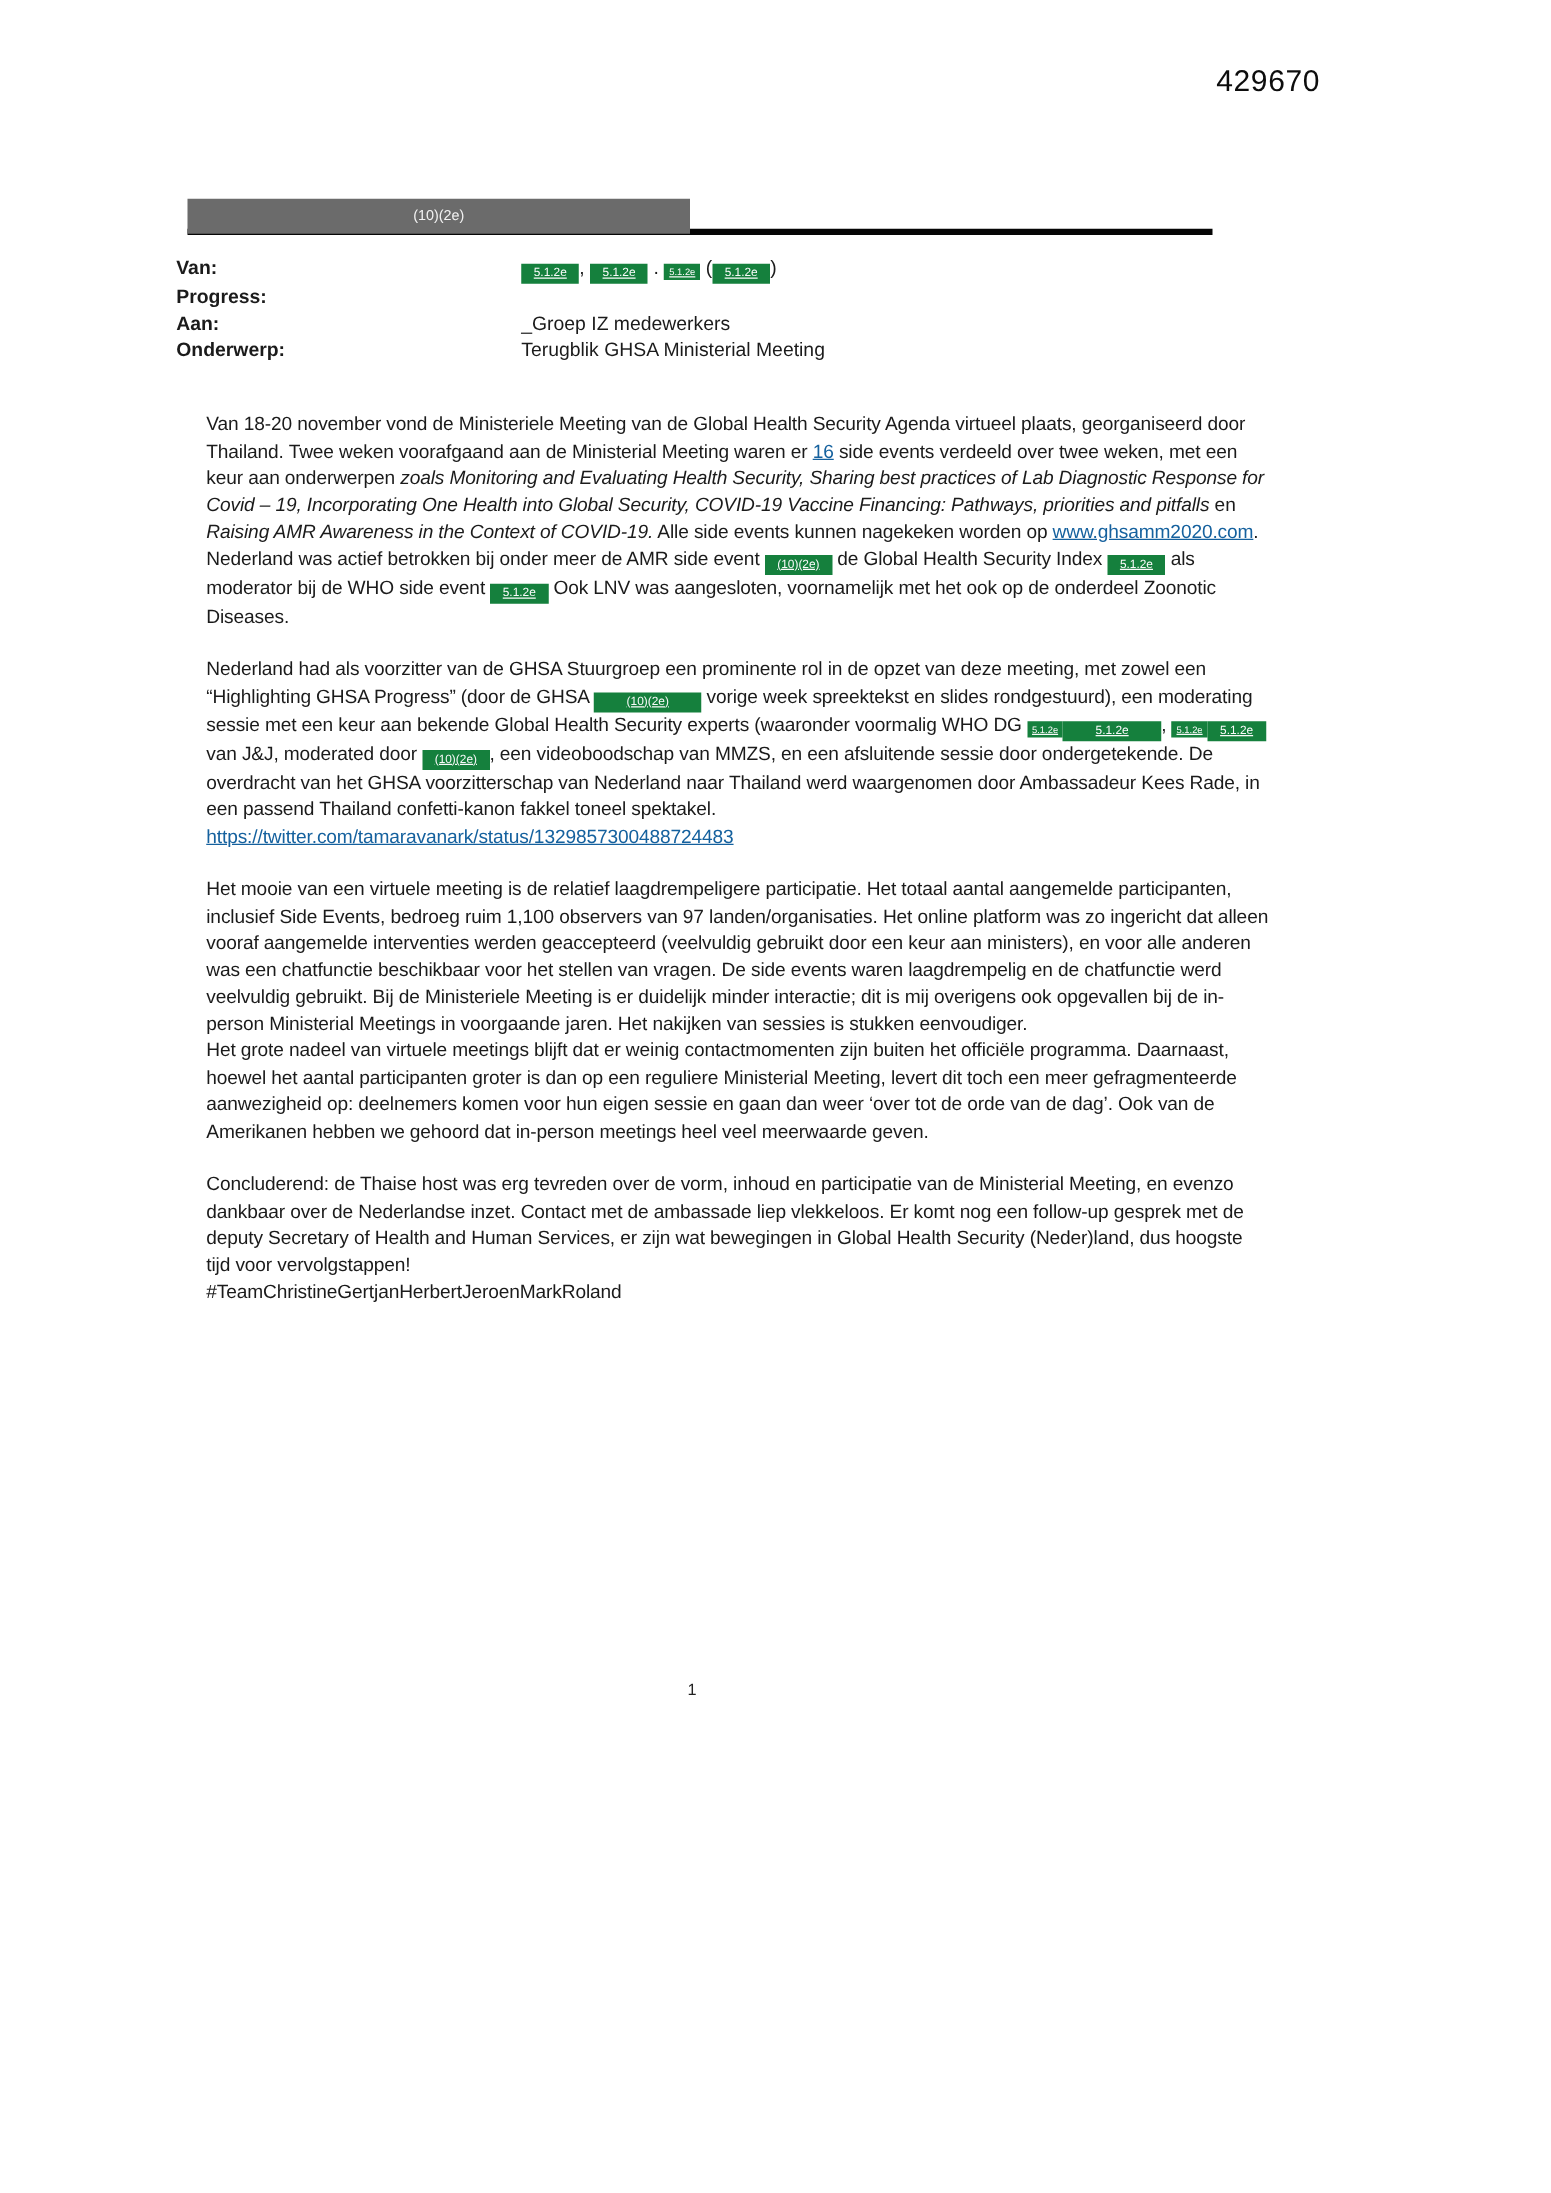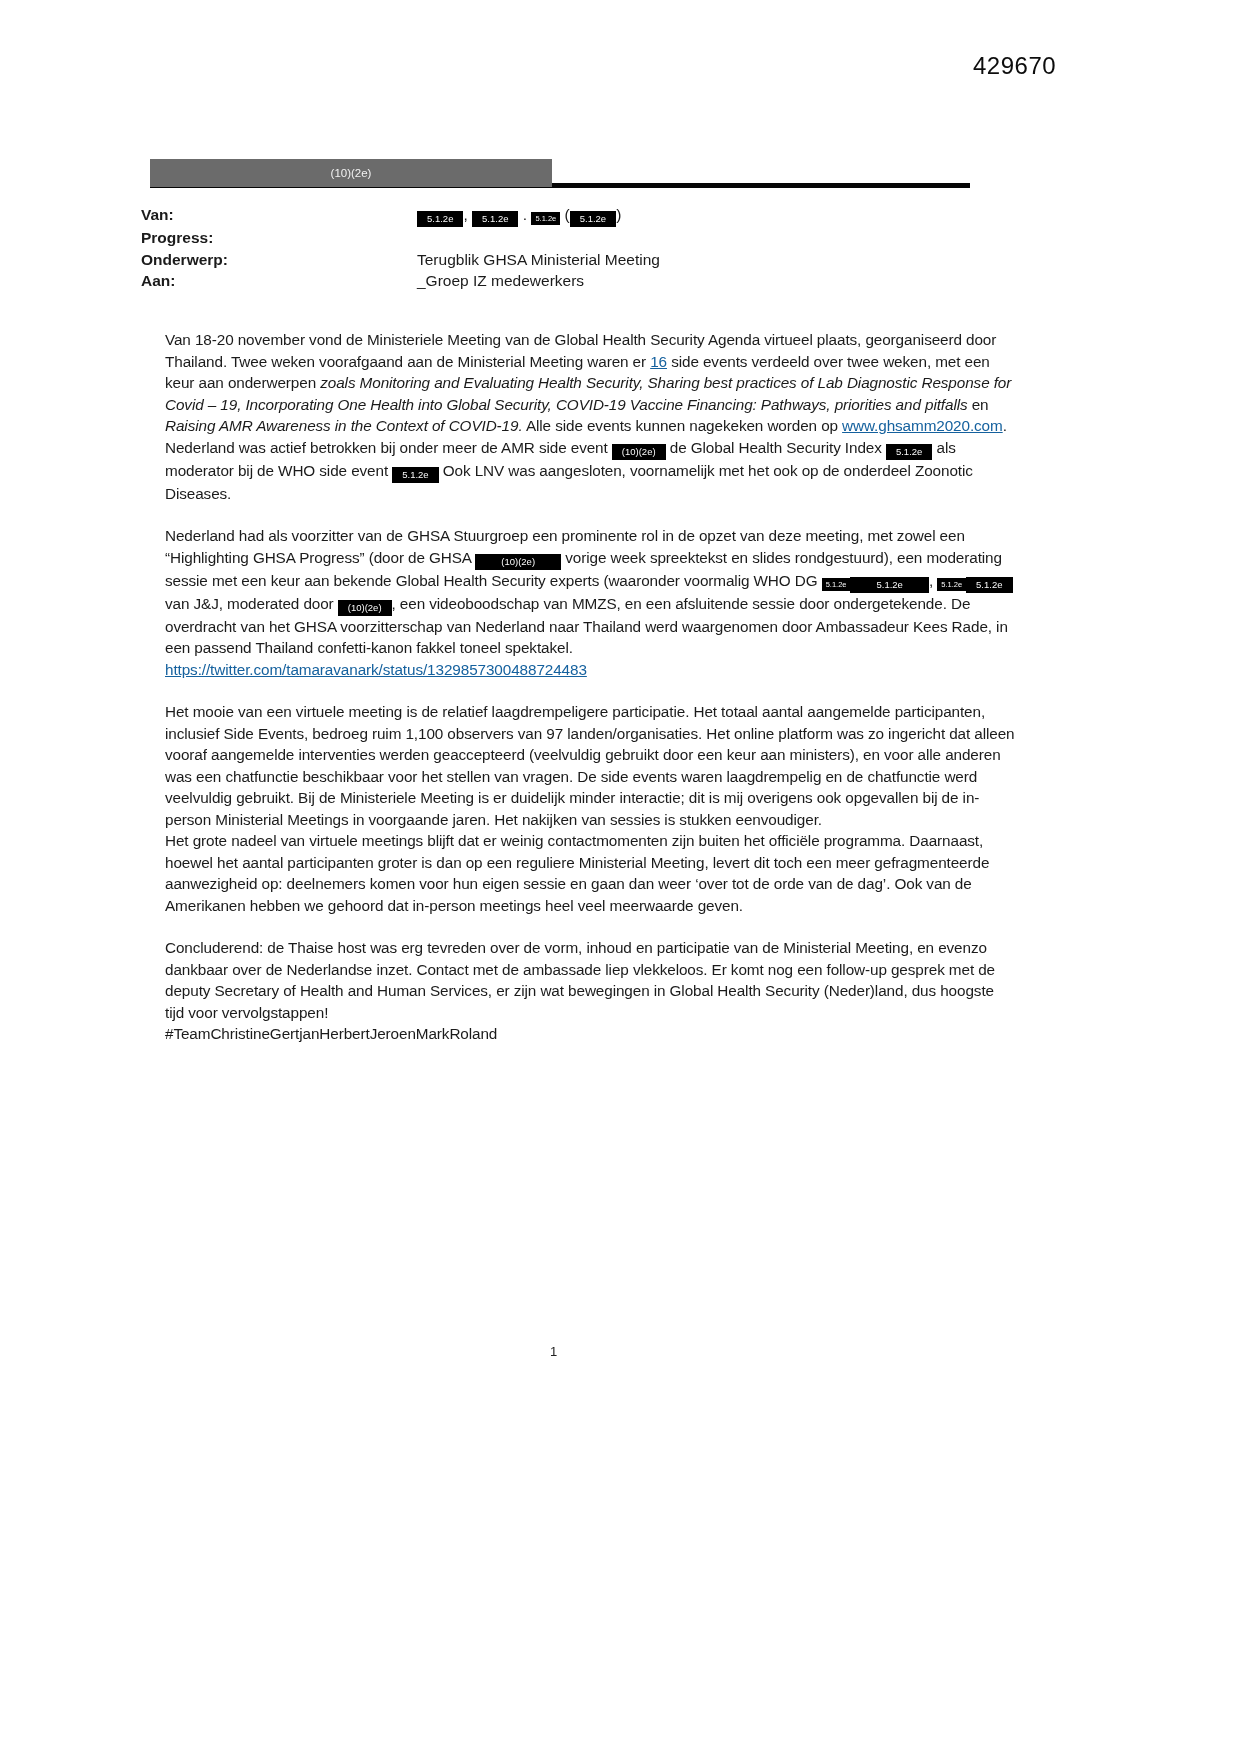--- a/index.html
+++ b/index.html
@@ -29,23 +29,23 @@
   .body-text {
     position:absolute; top:329px; left:141px; width:850px;
     font-size:15.3px; line-height:21.5px; letter-spacing:-0.1px;
     text-align:left;
     margin-left:24px;
   }
   .body-text p { margin:0 0 21px 0; }
   .it { font-style:italic; }
   a.lnk { color:#15619e; text-decoration:underline; cursor:pointer; }
   .redact {
-    display:inline-block; background:#000000; color:#fafafa;
+    display:inline-block; background:#15803d; color:#fafafa;
     font-size:9.5px; line-height:16px; padding:0 10px;
-    vertical-align:-2px; letter-spacing:0; white-space:nowrap;
+    vertical-align:-2px; letter-spacing:0; white-space:nowrap;text-decoration:underline;
   }
   .redact.small { font-size:7.5px; line-height:13px; padding:0 4px; vertical-align:-1px; }
   .redact.wide { padding:0 26px; }
   .page-num { position:absolute; top:1344px; left:550px; font-size:13px; color:#222; }
 </style>
 </head>
 <body>
 
 <div class="doc-number">429670</div>
 
@@ -54,26 +54,26 @@
 
 <div class="headers" id="email-headers">
     <div class="hrow">
       <div class="hlabel">Van:</div>
       <div class="hvalue"><span class="redact">5.1.2e</span><span>, </span><span class="redact">5.1.2e</span><span> . </span><span class="redact small">5.1.2e</span><span> (</span><span class="redact">5.1.2e</span><span>)</span></div>
     </div>
     <div class="hrow">
       <div class="hlabel">Progress:</div>
     </div>
     <div class="hrow">
+      <div class="hlabel">Aan:</div>
+      <div class="hvalue"><span>_Groep IZ medewerkers</span></div>
+    </div>
+    <div class="hrow">
       <div class="hlabel">Onderwerp:</div>
       <div class="hvalue"><span>Terugblik GHSA Ministerial Meeting</span></div>
-    </div>
-    <div class="hrow">
-      <div class="hlabel">Aan:</div>
-      <div class="hvalue"><span>_Groep IZ medewerkers</span></div>
     </div>
   </div>
 
 <div class="body-text" id="body-text">
     <p><span>Van 18-20 november vond de Ministeriele Meeting van de Global Health Security Agenda virtueel plaats, georganiseerd door Thailand. Twee weken voorafgaand aan de Ministerial Meeting waren er </span><a class="lnk" href="#">16</a><span> side events verdeeld over twee weken, met een keur aan onderwerpen </span><span class="it">zoals Monitoring and Evaluating Health Security, Sharing best practices of Lab Diagnostic Response for Covid – 19, Incorporating One Health into Global Security, COVID-19 Vaccine Financing: Pathways, priorities and pitfalls</span><span> en </span><span class="it">Raising AMR Awareness in the Context of COVID-19.</span><span> Alle side events kunnen nagekeken worden op </span><a class="lnk" href="#">www.ghsamm2020.com</a><span>. Nederland was actief betrokken bij onder meer de AMR side event </span><span class="redact">(10)(2e)</span><span> de Global Health Security Index </span><span class="redact">5.1.2e</span><span> als moderator bij de WHO side event </span><span class="redact">5.1.2e</span><span> Ook LNV was aangesloten, voornamelijk met het ook op de onderdeel Zoonotic Diseases.</span></p>
     <p><span>Nederland had als voorzitter van de GHSA Stuurgroep een prominente rol in de opzet van deze meeting, met zowel een “Highlighting GHSA Progress” (door de GHSA </span><span class="redact wide">(10)(2e)</span><span> vorige week spreektekst en slides rondgestuurd), een moderating sessie met een keur aan bekende Global Health Security experts (waaronder voormalig WHO DG </span><span class="redact small">5.1.2e</span><span class="redact wide">5.1.2e</span><span>, </span><span class="redact small">5.1.2e</span><span class="redact">5.1.2e</span><span> van J&amp;J, moderated door </span><span class="redact">(10)(2e)</span><span>, een videoboodschap van MMZS, en een afsluitende sessie door ondergetekende. De overdracht van het GHSA voorzitterschap van Nederland naar Thailand werd waargenomen door Ambassadeur Kees Rade, in een passend Thailand confetti-kanon fakkel toneel spektakel.</span><br><a class="lnk" href="#">https://twitter.com/tamaravanark/status/1329857300488724483</a></p>
     <p><span>Het mooie van een virtuele meeting is de relatief laagdrempeligere participatie. Het totaal aantal aangemelde participanten, inclusief Side Events, bedroeg ruim 1,100 observers van 97 landen/organisaties. Het online platform was zo ingericht dat alleen vooraf aangemelde interventies werden geaccepteerd (veelvuldig gebruikt door een keur aan ministers), en voor alle anderen was een chatfunctie beschikbaar voor het stellen van vragen. De side events waren laagdrempelig en de chatfunctie werd veelvuldig gebruikt. Bij de Ministeriele Meeting is er duidelijk minder interactie; dit is mij overigens ook opgevallen bij de in-person Ministerial Meetings in voorgaande jaren. Het nakijken van sessies is stukken eenvoudiger.</span><br><span>Het grote nadeel van virtuele meetings blijft dat er weinig contactmomenten zijn buiten het officiële programma. Daarnaast, hoewel het aantal participanten groter is dan op een reguliere Ministerial Meeting, levert dit toch een meer gefragmenteerde aanwezigheid op: deelnemers komen voor hun eigen sessie en gaan dan weer ‘over tot de orde van de dag’. Ook van de Amerikanen hebben we gehoord dat in-person meetings heel veel meerwaarde geven.</span></p>
     <p><span>Concluderend: de Thaise host was erg tevreden over de vorm, inhoud en participatie van de Ministerial Meeting, en evenzo dankbaar over de Nederlandse inzet. Contact met de ambassade liep vlekkeloos. Er komt nog een follow-up gesprek met de deputy Secretary of Health and Human Services, er zijn wat bewegingen in Global Health Security (Neder)land, dus hoogste tijd voor vervolgstappen!</span><br><span>#TeamChristineGertjanHerbertJeroenMarkRoland</span></p>
   </div>
 

